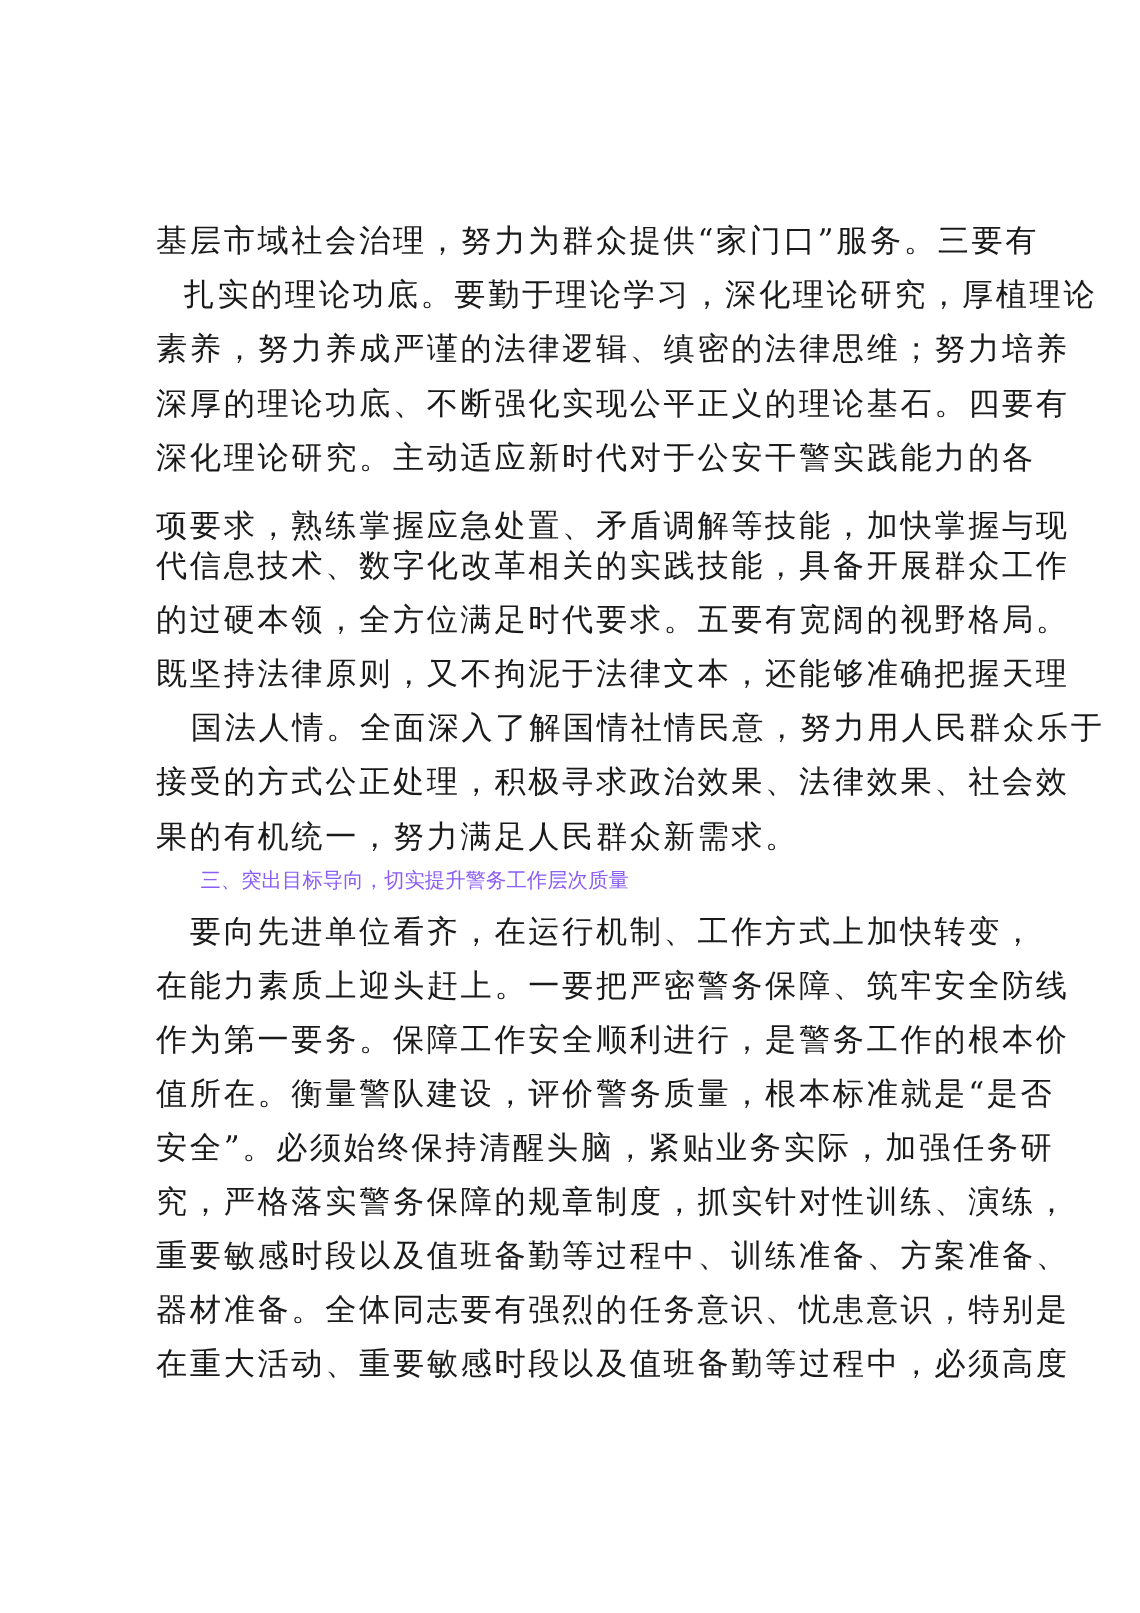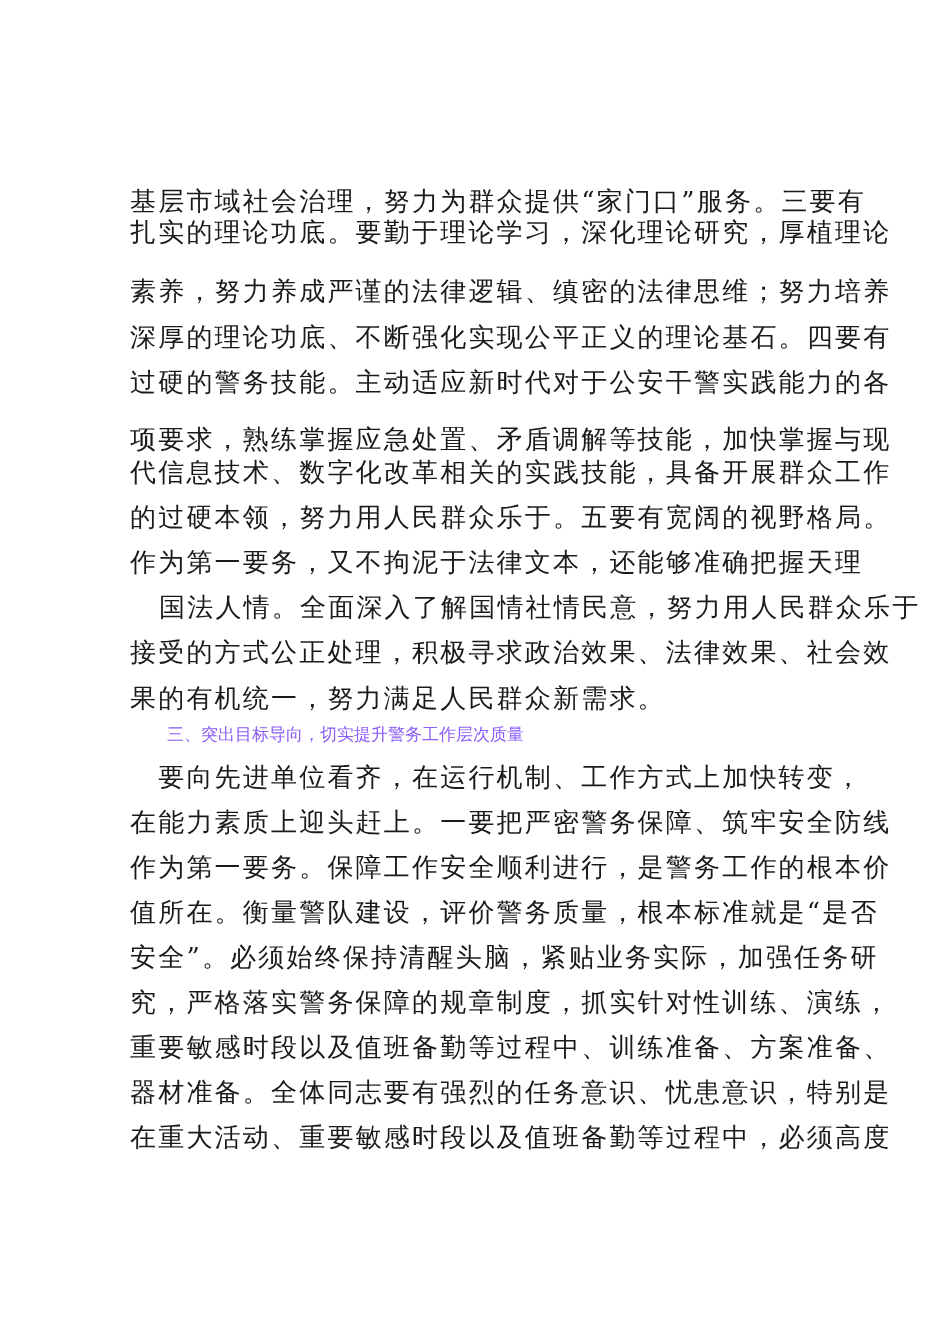--- a/index.html
+++ b/index.html
@@ -41,28 +41,28 @@
       color: #8b5cf6;
       letter-spacing: 0px;
     }
   </style>
 </head>
 <body>
 
 <div class="page">
   <div id="p1">
       <div class="line" style="top: 186px;">基层市域社会治理，努力为群众提供“家门口”服务。三要有</div>
-      <div class="line" style="top: 217px;">扎实的理论功底。要勤于理论学习，深化理论研究，厚植理论</div>
+      <div class="line" style="top: 231px; margin-left: 23px;">扎实的理论功底。要勤于理论学习，深化理论研究，厚植理论</div>
       <div class="line" style="top: 276px;">素养，努力养成严谨的法律逻辑、缜密的法律思维；努力培养</div>
       <div class="line" style="top: 322px;">深厚的理论功底、不断强化实现公平正义的理论基石。四要有</div>
-      <div class="line" style="top: 367px;">过硬的警务技能。主动适应新时代对于公安干警实践能力的各</div>
+      <div class="line" style="top: 367px;">深化理论研究。主动适应新时代对于公安干警实践能力的各</div>
       <div class="line" style="top: 424px;">项要求，熟练掌握应急处置、矛盾调解等技能，加快掌握与现</div>
       <div class="line" style="top: 457px;">代信息技术、数字化改革相关的实践技能，具备开展群众工作</div>
-      <div class="line" style="top: 502px;">的过硬本领，努力用人民群众乐于。五要有宽阔的视野格局。</div>
-      <div class="line" style="top: 547px;">作为第一要务，又不拘泥于法律文本，还能够准确把握天理</div>
+      <div class="line" style="top: 502px;">的过硬本领，全方位满足时代要求。五要有宽阔的视野格局。</div>
+      <div class="line" style="top: 547px;">既坚持法律原则，又不拘泥于法律文本，还能够准确把握天理</div>
       <div class="line" style="top: 592px; margin-left: 29px;">国法人情。全面深入了解国情社情民意，努力用人民群众乐于</div>
       <div class="line" style="top: 637px;">接受的方式公正处理，积极寻求政治效果、法律效果、社会效</div>
       <div class="line" style="top: 683px;">果的有机统一，努力满足人民群众新需求。</div>
     </div>
   <div class="heading" style="top:722px;">三、突出目标导向，切实提升警务工作层次质量</div>
   <div id="p2">
       <div class="line" style="top: 762px;">　要向先进单位看齐，在运行机制、工作方式上加快转变，</div>
       <div class="line" style="top: 807px;">在能力素质上迎头赶上。一要把严密警务保障、筑牢安全防线</div>
       <div class="line" style="top: 852px;">作为第一要务。保障工作安全顺利进行，是警务工作的根本价</div>
       <div class="line" style="top: 897px;">值所在。衡量警队建设，评价警务质量，根本标准就是“是否</div>

